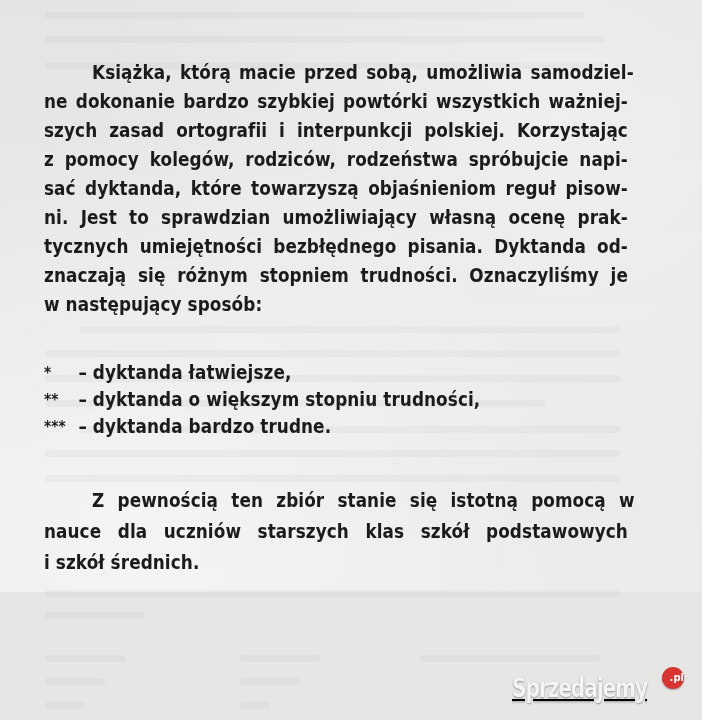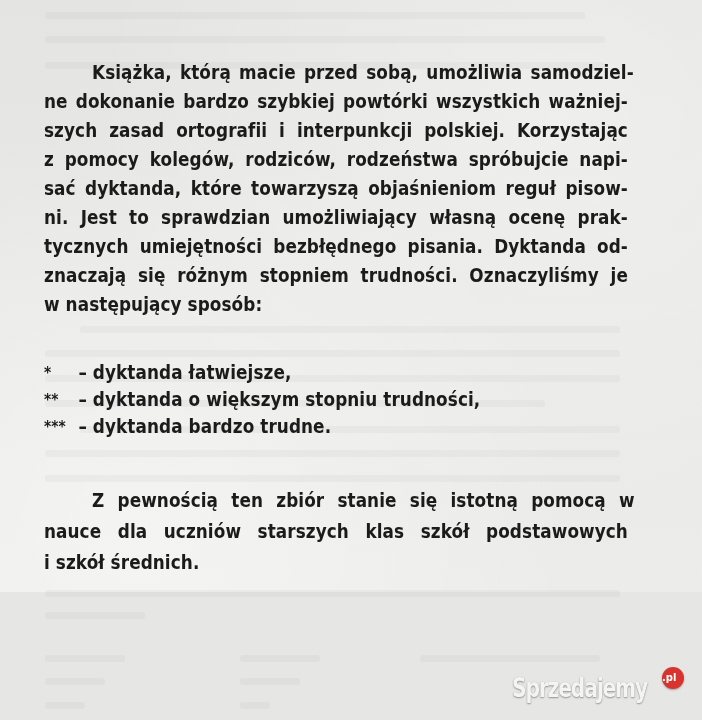--- a/index.html
+++ b/index.html
@@ -69,20 +69,21 @@
       font-size: 16px;
       vertical-align: top;
     }
     .watermark {
       position: absolute;
       left: 512px;
       top: 667px;
       height: 40px;
       display: flex;
       align-items: flex-start;
+      text-decoration: underline;
     }
     .watermark-text {
       font-family: "DejaVu Sans", sans-serif;
       font-weight: bold;
       font-size: 26px;
       color: #f4f4f4;
       letter-spacing: -1.5px;
       transform: scaleX(0.78);
       transform-origin: left center;
       text-shadow: 0 1px 2px rgba(0,0,0,0.35), 0 0 1px rgba(0,0,0,0.25);
@@ -92,21 +93,21 @@
       position: absolute;
       left: 150px;
       top: 0;
       width: 22px;
       height: 22px;
       border-radius: 50%;
       background: #d8332f;
       color: #fff;
       font-size: 10px;
       font-weight: bold;
-      text-align: left;
+      text-align: right;
       line-height: 22px;
       box-shadow: 0 1px 2px rgba(0,0,0,0.3);
     }
   </style>
 </head>
 <body>
 
 <div class="page">
 
   <div class="ghost" style="left:45px; top:12px; width:540px;"></div>

